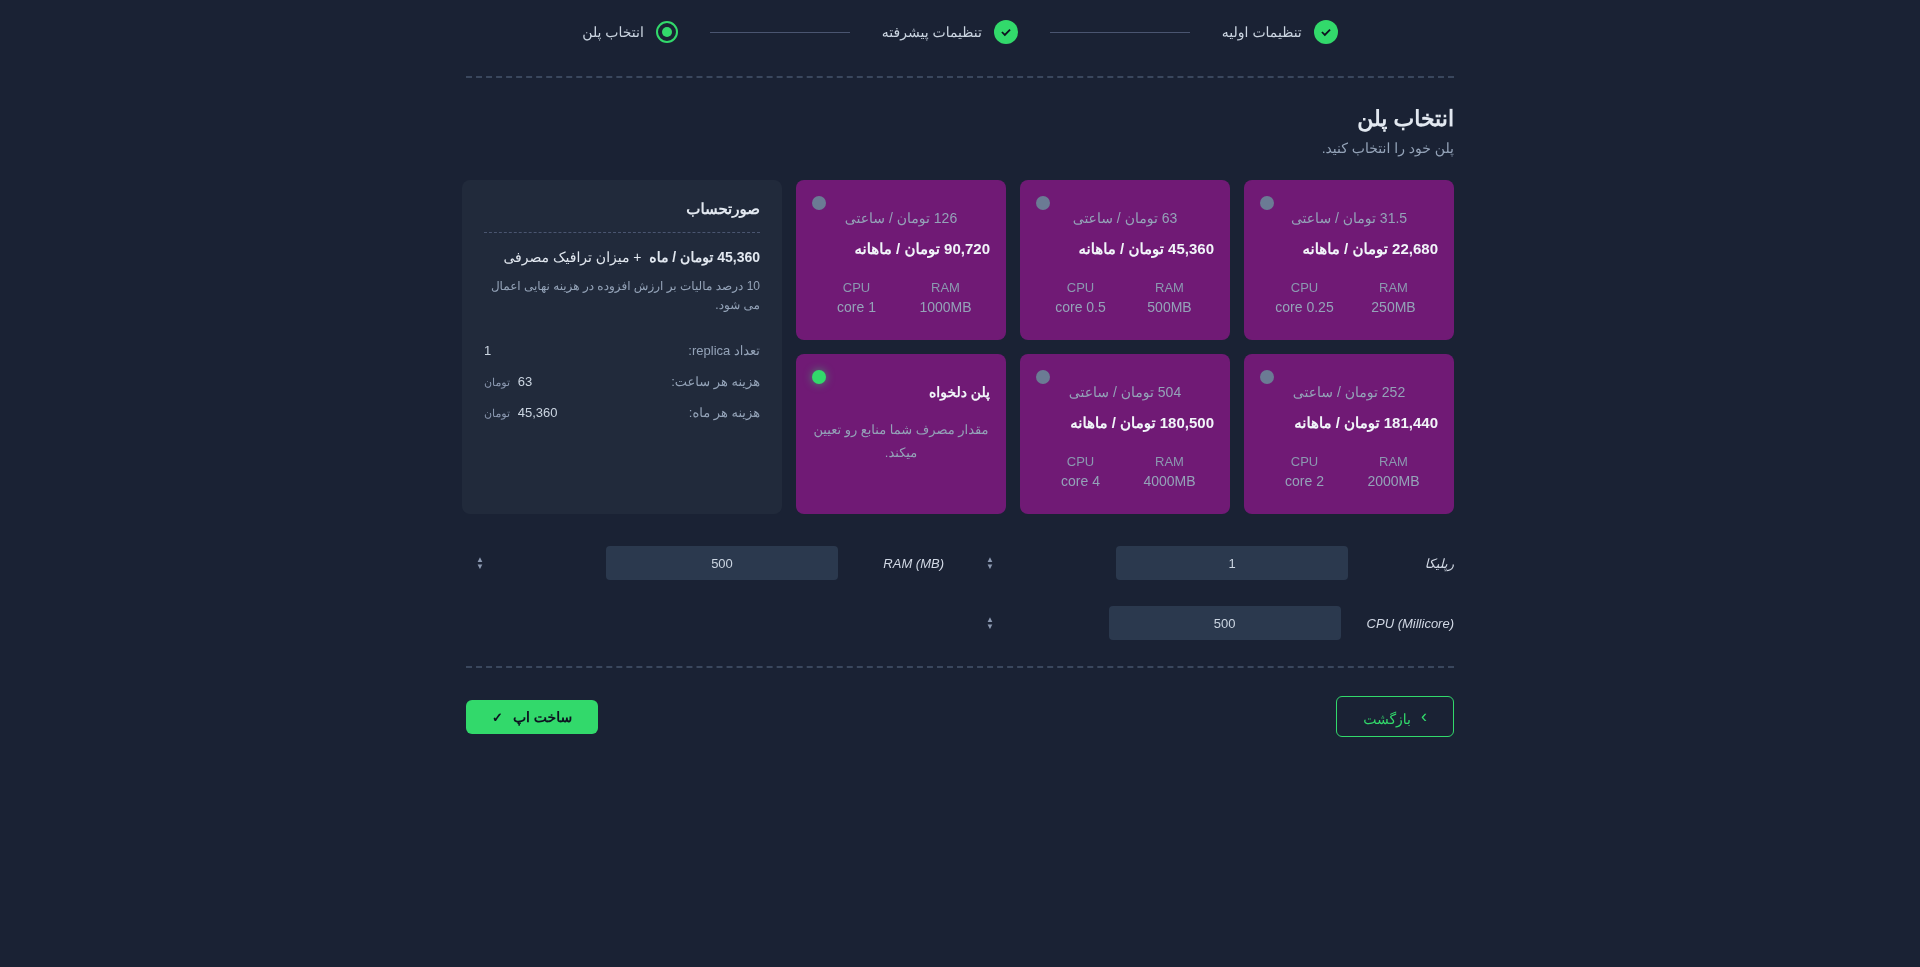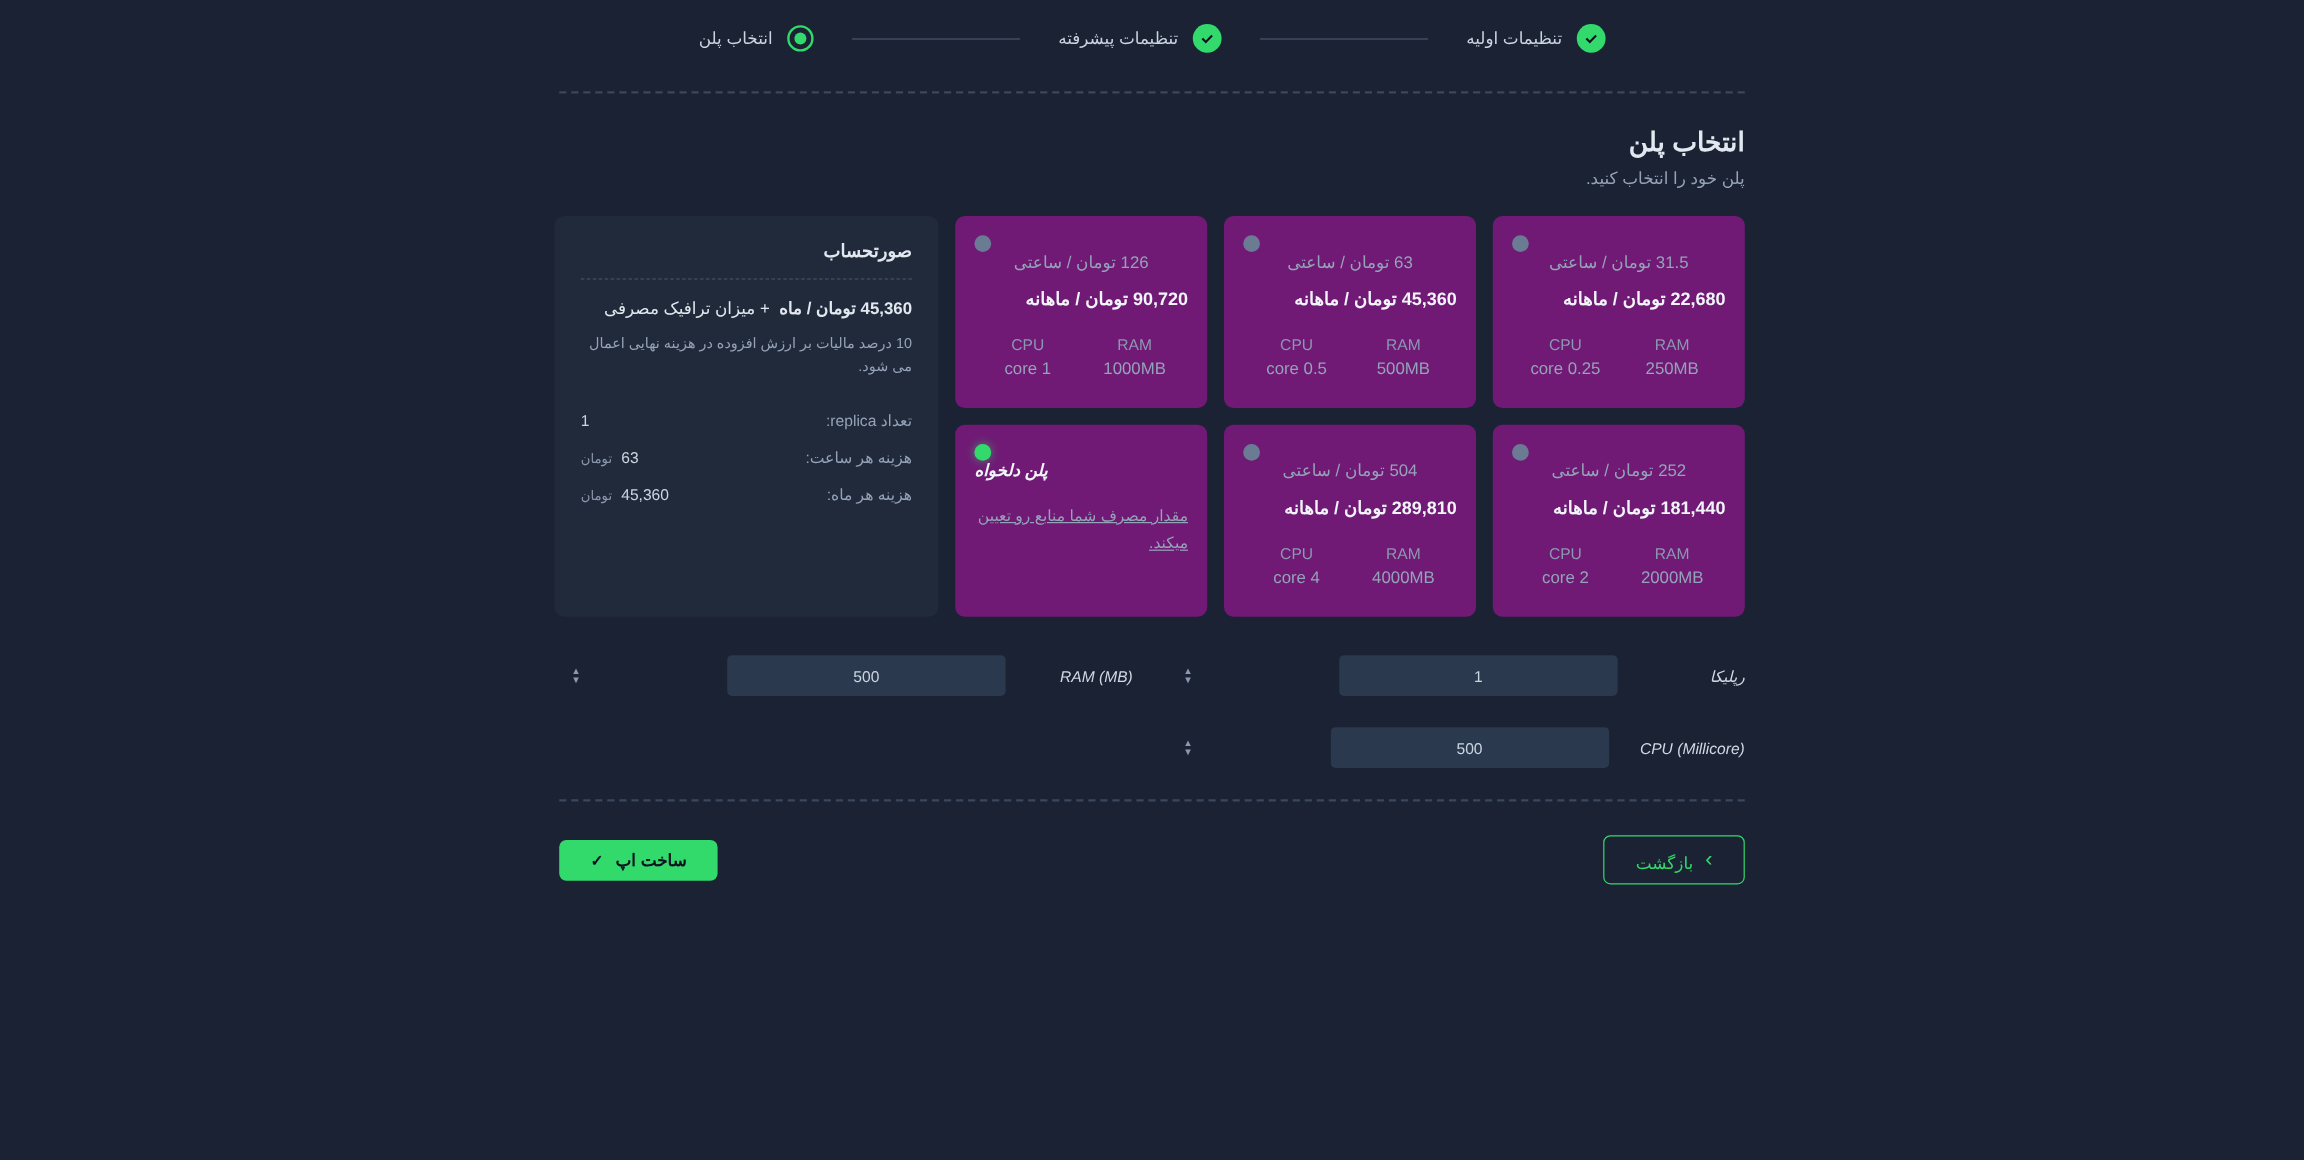--- a/index.html
+++ b/index.html
@@ -97,22 +97,22 @@
   background: #32d96b;
   box-shadow: 0 0 8px rgba(50,217,107,0.6);
 }
 .plan-hourly { font-size: 14px; color: #94a3b8; text-align: center; margin-top: 10px; margin-bottom: 14px; }
 .plan-monthly { font-size: 15px; font-weight: 600; color: #f1f5f9; margin-bottom: 22px; }
 .plan-specs { display: flex; justify-content: space-between; }
 .spec-col { text-align: center; flex: 1; }
 .spec-label { font-size: 13px; color: #8b98b0; margin-bottom: 4px; }
 .spec-value { font-size: 14px; color: #94a3b8; }
 .custom-card { display:flex; flex-direction:column; }
-.custom-title { font-size: 14px; font-weight: 600; color: #f1f5f9; text-align: left; margin-top: 10px; margin-bottom: 18px; font-style: italic; }
-.custom-desc { font-size: 13px; color: #94a3b8; text-align: right; line-height: 1.8; text-decoration: underline; }
+.custom-title { font-size: 14px; font-weight: 600; color: #f1f5f9; text-align: right; margin-top: 10px; margin-bottom: 18px; }
+.custom-desc { font-size: 13px; color: #94a3b8; text-align: center; line-height: 1.8; }
 
 .billing {
   background: rgba(39,49,66,0.5);
   border-radius: 8px;
   padding: 20px 22px;
   grid-row: span 2;
 }
 .billing-title { font-size: 15px; font-weight: 600; color: #e2e8f0; margin-bottom: 14px; }
 .billing-divider { border: none; border-top: 1px dashed #4a5570; margin-bottom: 16px; }
 .billing-total { font-size: 14px; color: #e2e8f0; margin-bottom: 12px; }
@@ -313,21 +313,21 @@
         <div class="spec-col">
           <div class="spec-label">CPU</div>
           <div class="spec-value">2 core</div>
         </div>
       </div>
     </div>
 
     <div class="plan-card">
       <span class="plan-radio"></span>
       <div class="plan-hourly">504 تومان / ساعتی</div>
-      <div class="plan-monthly">289,810 تومان / ماهانه</div>
+      <div class="plan-monthly">180,500 تومان / ماهانه</div>
       <div class="plan-specs">
         <div class="spec-col">
           <div class="spec-label">RAM</div>
           <div class="spec-value">4000MB</div>
         </div>
         <div class="spec-col">
           <div class="spec-label">CPU</div>
           <div class="spec-value">4 core</div>
         </div>
       </div>

